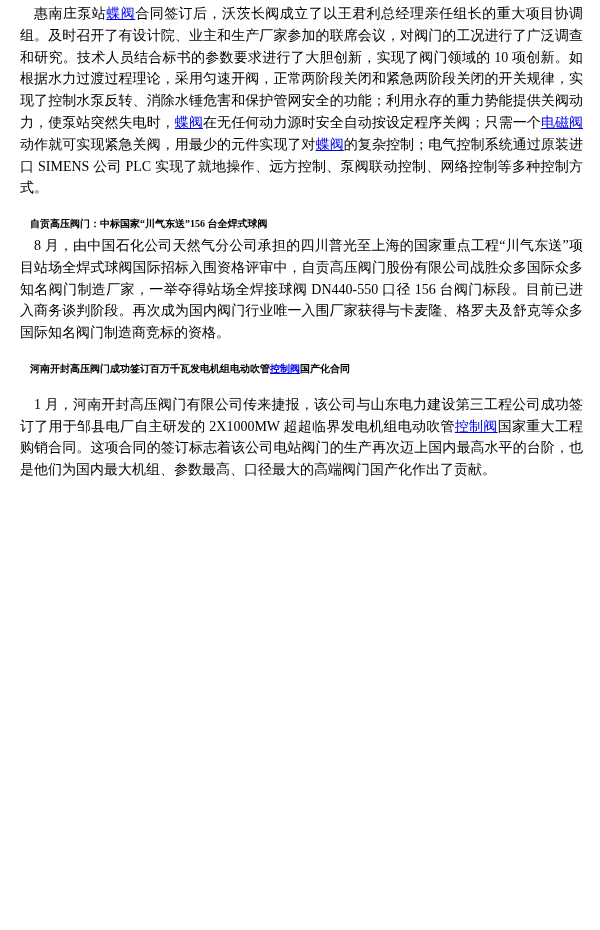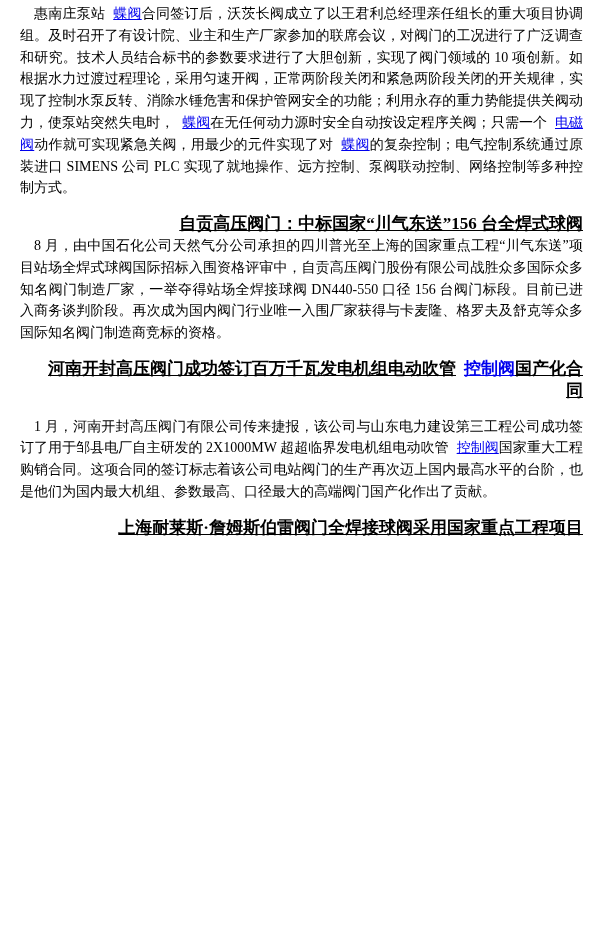--- a/index.html
+++ b/index.html
@@ -23,42 +23,39 @@
   }
   .doc p, .doc h2 {
     margin: 0;
     padding: 0;
   }
   .paragraph.indent {
     text-indent: 1em;
   }
   .heading {
     font-weight: bold;
-    font-size: 17px;
+    font-size: 10px;
     text-indent: 1em;
     margin-top: 14px !important;
-    text-align: right;
-    text-decoration: underline;
+    text-align: left;
   }
   .heading.gap-after {
     margin-bottom: 14px !important;
   }
   a.inline-link {
     color: #0000ee;
     text-decoration: underline;
     cursor: pointer;
-    margin-left: 8px;
   }
   .heading a.inline-link {
     font-weight: bold;
   }
 </style>
 </head>
 <body>
 
 <div class="doc">
     <p class="paragraph indent"><span>惠南庄泵站</span><a class="inline-link" href="#">蝶阀</a><span>合同签订后，沃茨长阀成立了以王君利总经理亲任组长的重大项目协调组。及时召开了有设计院、业主和生产厂家参加的联席会议，对阀门的工况进行了广泛调查和研究。技术人员结合标书的参数要求进行了大胆创新，实现了阀门领域的 10 项创新。如根据水力过渡过程理论，采用匀速开阀，正常两阶段关闭和紧急两阶段关闭的开关规律，实现了控制水泵反转、消除水锤危害和保护管网安全的功能；利用永存的重力势能提供关阀动力，使泵站突然失电时，</span><a class="inline-link" href="#">蝶阀</a><span>在无任何动力源时安全自动按设定程序关阀；只需一个</span><a class="inline-link" href="#">电磁阀</a><span>动作就可实现紧急关阀，用最少的元件实现了对</span><a class="inline-link" href="#">蝶阀</a><span>的复杂控制；电气控制系统通过原装进口 SIMENS 公司 PLC 实现了就地操作、远方控制、泵阀联动控制、网络控制等多种控制方式。</span></p>
     <h2 class="heading"><span>自贡高压阀门：中标国家“川气东送”156 台全焊式球阀</span></h2>
     <p class="paragraph indent"><span>8 月，由中国石化公司天然气分公司承担的四川普光至上海的国家重点工程“川气东送”项目站场全焊式球阀国际招标入围资格评审中，自贡高压阀门股份有限公司战胜众多国际众多知名阀门制造厂家，一举夺得站场全焊接球阀 DN440-550 口径 156 台阀门标段。目前已进入商务谈判阶段。再次成为国内阀门行业唯一入围厂家获得与卡麦隆、格罗夫及舒克等众多国际知名阀门制造商竞标的资格。</span></p>
     <h2 class="heading gap-after"><span>河南开封高压阀门成功签订百万千瓦发电机组电动吹管</span><a class="inline-link" href="#">控制阀</a><span>国产化合同</span></h2>
     <p class="paragraph indent"><span>1 月，河南开封高压阀门有限公司传来捷报，该公司与山东电力建设第三工程公司成功签订了用于邹县电厂自主研发的 2X1000MW 超超临界发电机组电动吹管</span><a class="inline-link" href="#">控制阀</a><span>国家重大工程购销合同。这项合同的签订标志着该公司电站阀门的生产再次迈上国内最高水平的台阶，也是他们为国内最大机组、参数最高、口径最大的高端阀门国产化作出了贡献。</span></p>
-    <h2 class="heading"><span>上海耐莱斯·詹姆斯伯雷阀门全焊接球阀采用国家重点工程项目</span></h2>
   </div>
 
 </body></html>

